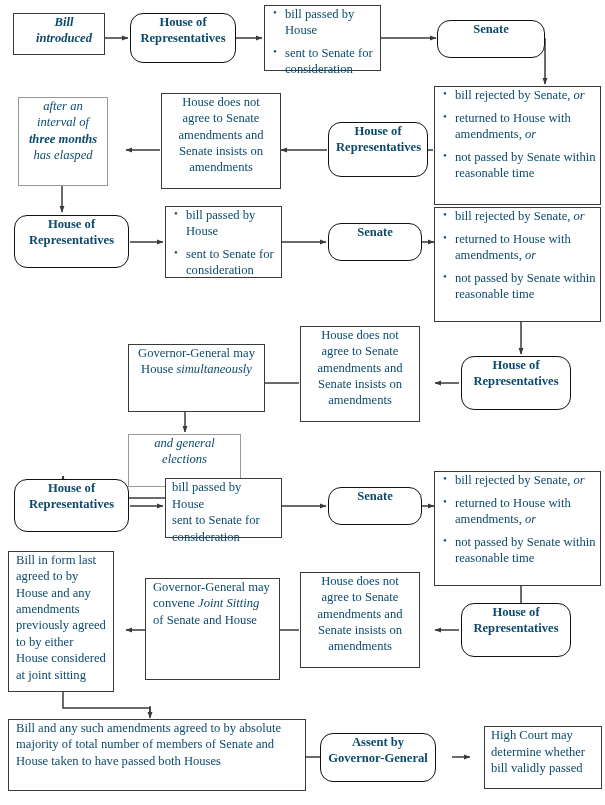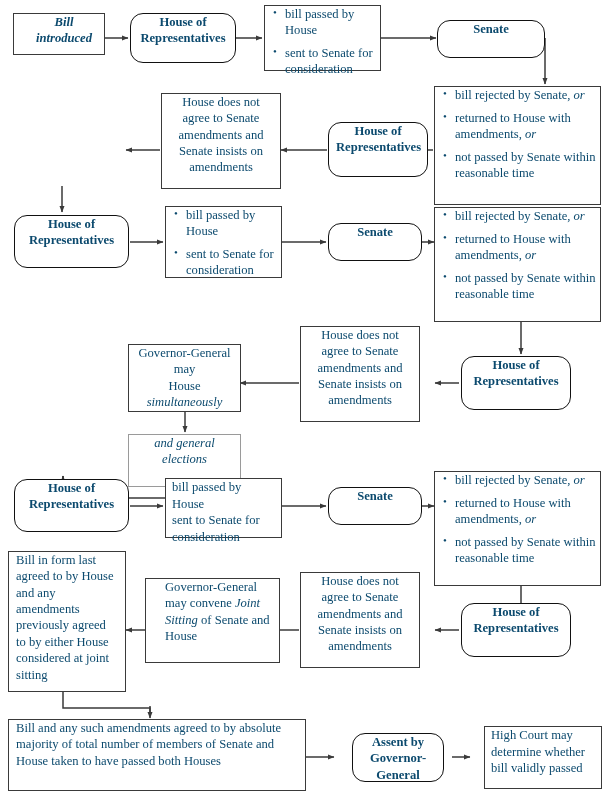--- a/index.html
+++ b/index.html
@@ -162,20 +162,28 @@
     <div class="pad">
       <div>House of</div>
       <div>Representatives</div>
     </div>
   </div>
 
   <div class="node center" style="left:161px; top:93px; width:120px; height:96px;">
     <div class="pad">House does not agree to Senate amendments and Senate insists on amendments</div>
   </div>
 
+  <div class="node light center" style="left:18px; top:97px; width:90px; height:89px;">
+    <div class="pad">
+      <div class="it">after an</div>
+      <div class="it">interval of</div>
+      <div class="bi">three months</div>
+      <div class="it">has elasped</div>
+    </div>
+  </div>
 
   <div class="node rounded bold" style="left:14px; top:215px; width:115px; height:53px;">
     <div class="pad">
       <div>House of</div>
       <div>Representatives</div>
     </div>
   </div>
 
   <div class="node left" style="left:165px; top:206px; width:117px; height:72px;">
     <ul class="bullets">
@@ -200,21 +208,21 @@
     <div class="pad">
       <div>House of</div>
       <div>Representatives</div>
     </div>
   </div>
 
   <div class="node center" style="left:300px; top:326px; width:120px; height:96px;">
     <div class="pad">House does not agree to Senate amendments and Senate insists on amendments</div>
   </div>
 
-  <div class="node center" style="left:128px; top:344px; width:113px; height:68px;">
+  <div class="node center" style="left:128px; top:344px; width:137px; height:68px;">
     <div class="pad">
       <div>Governor-General may</div>
       <div><span>House </span><span class="it">simultaneously</span></div>
     </div>
   </div>
 
 
   <div class="node light center" style="left:128px; top:434px; width:113px; height:53px;">
     <div class="pad">
       <div class="it">and general elections</div>
@@ -252,33 +260,33 @@
     <div class="pad">
       <div>House of</div>
       <div>Representatives</div>
     </div>
   </div>
 
   <div class="node center" style="left:300px; top:572px; width:120px; height:96px;">
     <div class="pad">House does not agree to Senate amendments and Senate insists on amendments</div>
   </div>
 
-  <div class="node left" style="left:145px; top:578px; width:135px; height:85px;padding-left:12px;">
+  <div class="node left" style="left:145px; top:578px; width:135px; height:102px;">
     <div class="pad"><span>Governor-General may convene </span><span class="it">Joint Sitting</span><span> of Senate and House</span></div>
   </div>
 
-  <div class="node left" style="left:8px; top:551px; width:118px; height:141px;">
+  <div class="node left" style="left:8px; top:551px; width:106px; height:141px;">
     <div class="pad">Bill in form last agreed to by House and any amendments previously agreed to by either House considered at joint sitting</div>
   </div>
 
   <div class="node left" style="left:8px; top:719px; width:298px; height:72px;">
     <div class="pad">Bill and any such amendments agreed to by absolute majority of total number of members of Senate and House taken to have passed both Houses</div>
   </div>
 
-  <div class="node rounded bold" style="left:352px; top:733px; width:92px; height:49px;">
+  <div class="node rounded bold" style="left:320px; top:733px; width:116px; height:49px;">
     <div class="pad">
       <div>Assent by</div>
       <div>Governor-General</div>
     </div>
   </div>
 
   <div class="node left" style="left:484px; top:726px; width:118px; height:63px;">
     <div class="plainlines">
       <div>High Court may</div>
       <div>determine whether</div>

